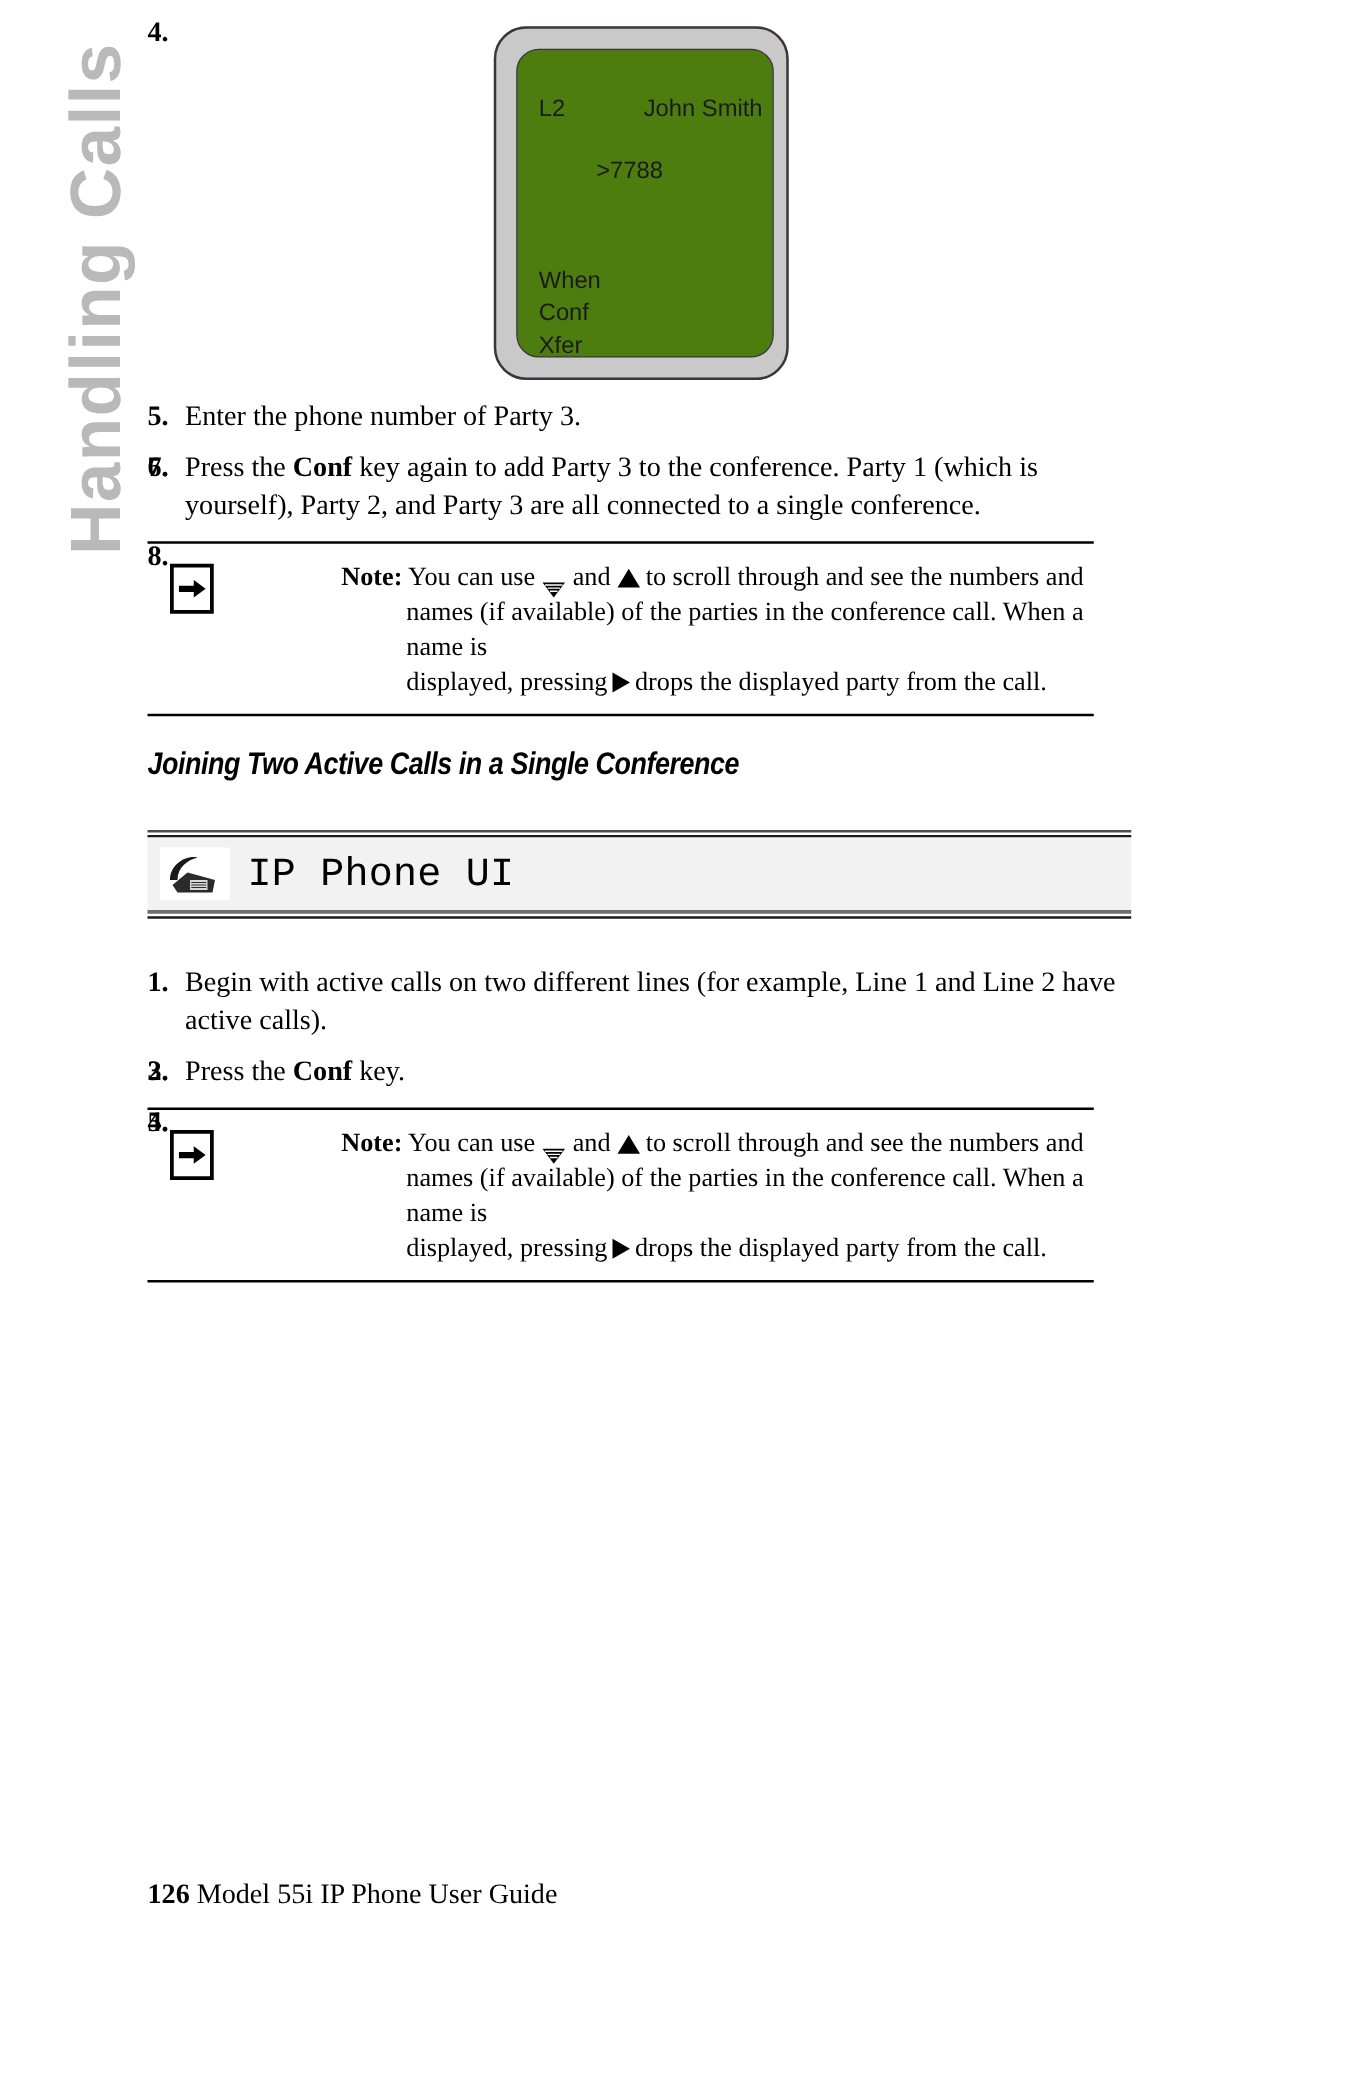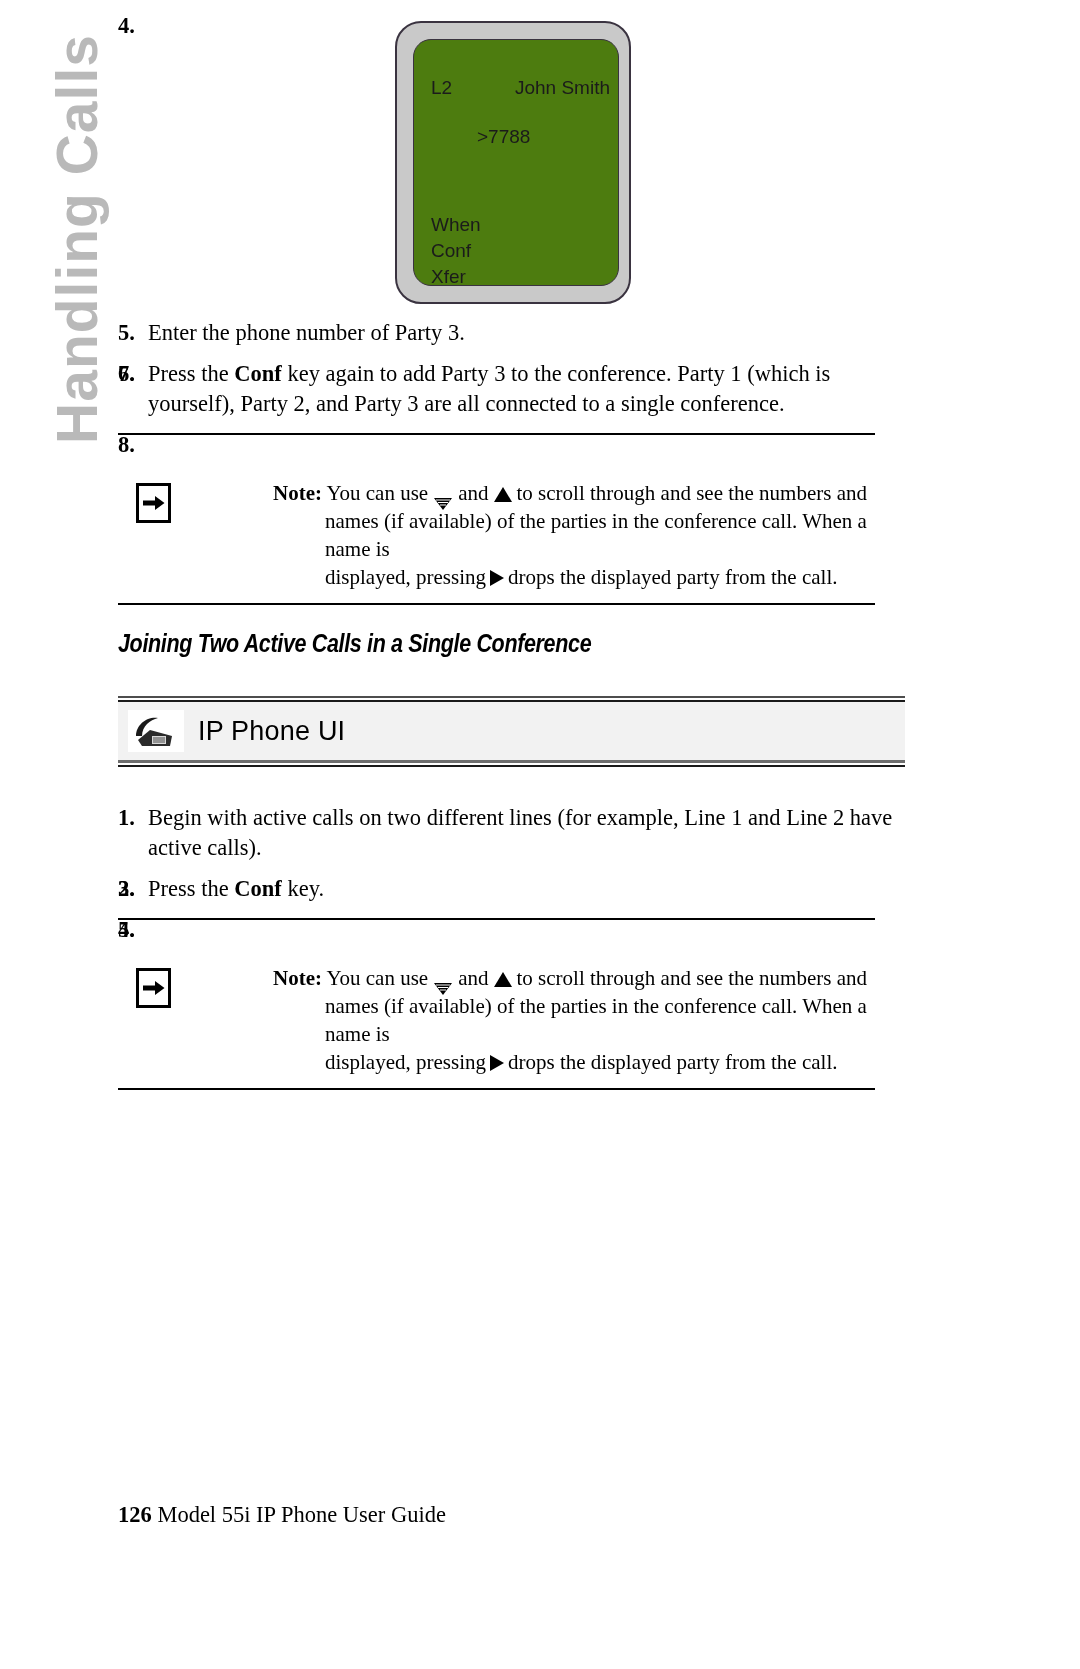--- a/index.html
+++ b/index.html
@@ -130,21 +130,20 @@
   .rule-thick {
     border-top: 2.4px solid #000;
     height: 0;
     width: 757px;
   }
   .note-body {
     position: relative;
     min-height: 84px;
     padding: 12px 0 10px 0;
     width: 757px;
-    margin-top: 32px;
   }
   .note-icon {
     position: absolute;
     left: 18px;
     top: 16px;
     width: 35px;
     height: 40px;
     border: 3px solid #000;
     box-sizing: border-box;
     display: flex;
@@ -227,22 +226,22 @@
   }
   .ui-banner .phone-icon {
     width: 56px;
     height: 42px;
     background: #fff;
     margin-right: 14px;
     position: relative;
     flex: 0 0 auto;
   }
   .ui-banner .ui-label {
-    font-family: Liberation Sans, sans-serif;
-    font-size: 27px;
+    font-family: Liberation Mono, monospace;
+    font-size: 32px;
     letter-spacing: 0.2px;
   }
 
   
   #footer {
     position: absolute;
     left: 118px;
     top: 1502px;
     font-size: 22.5px;
   }

